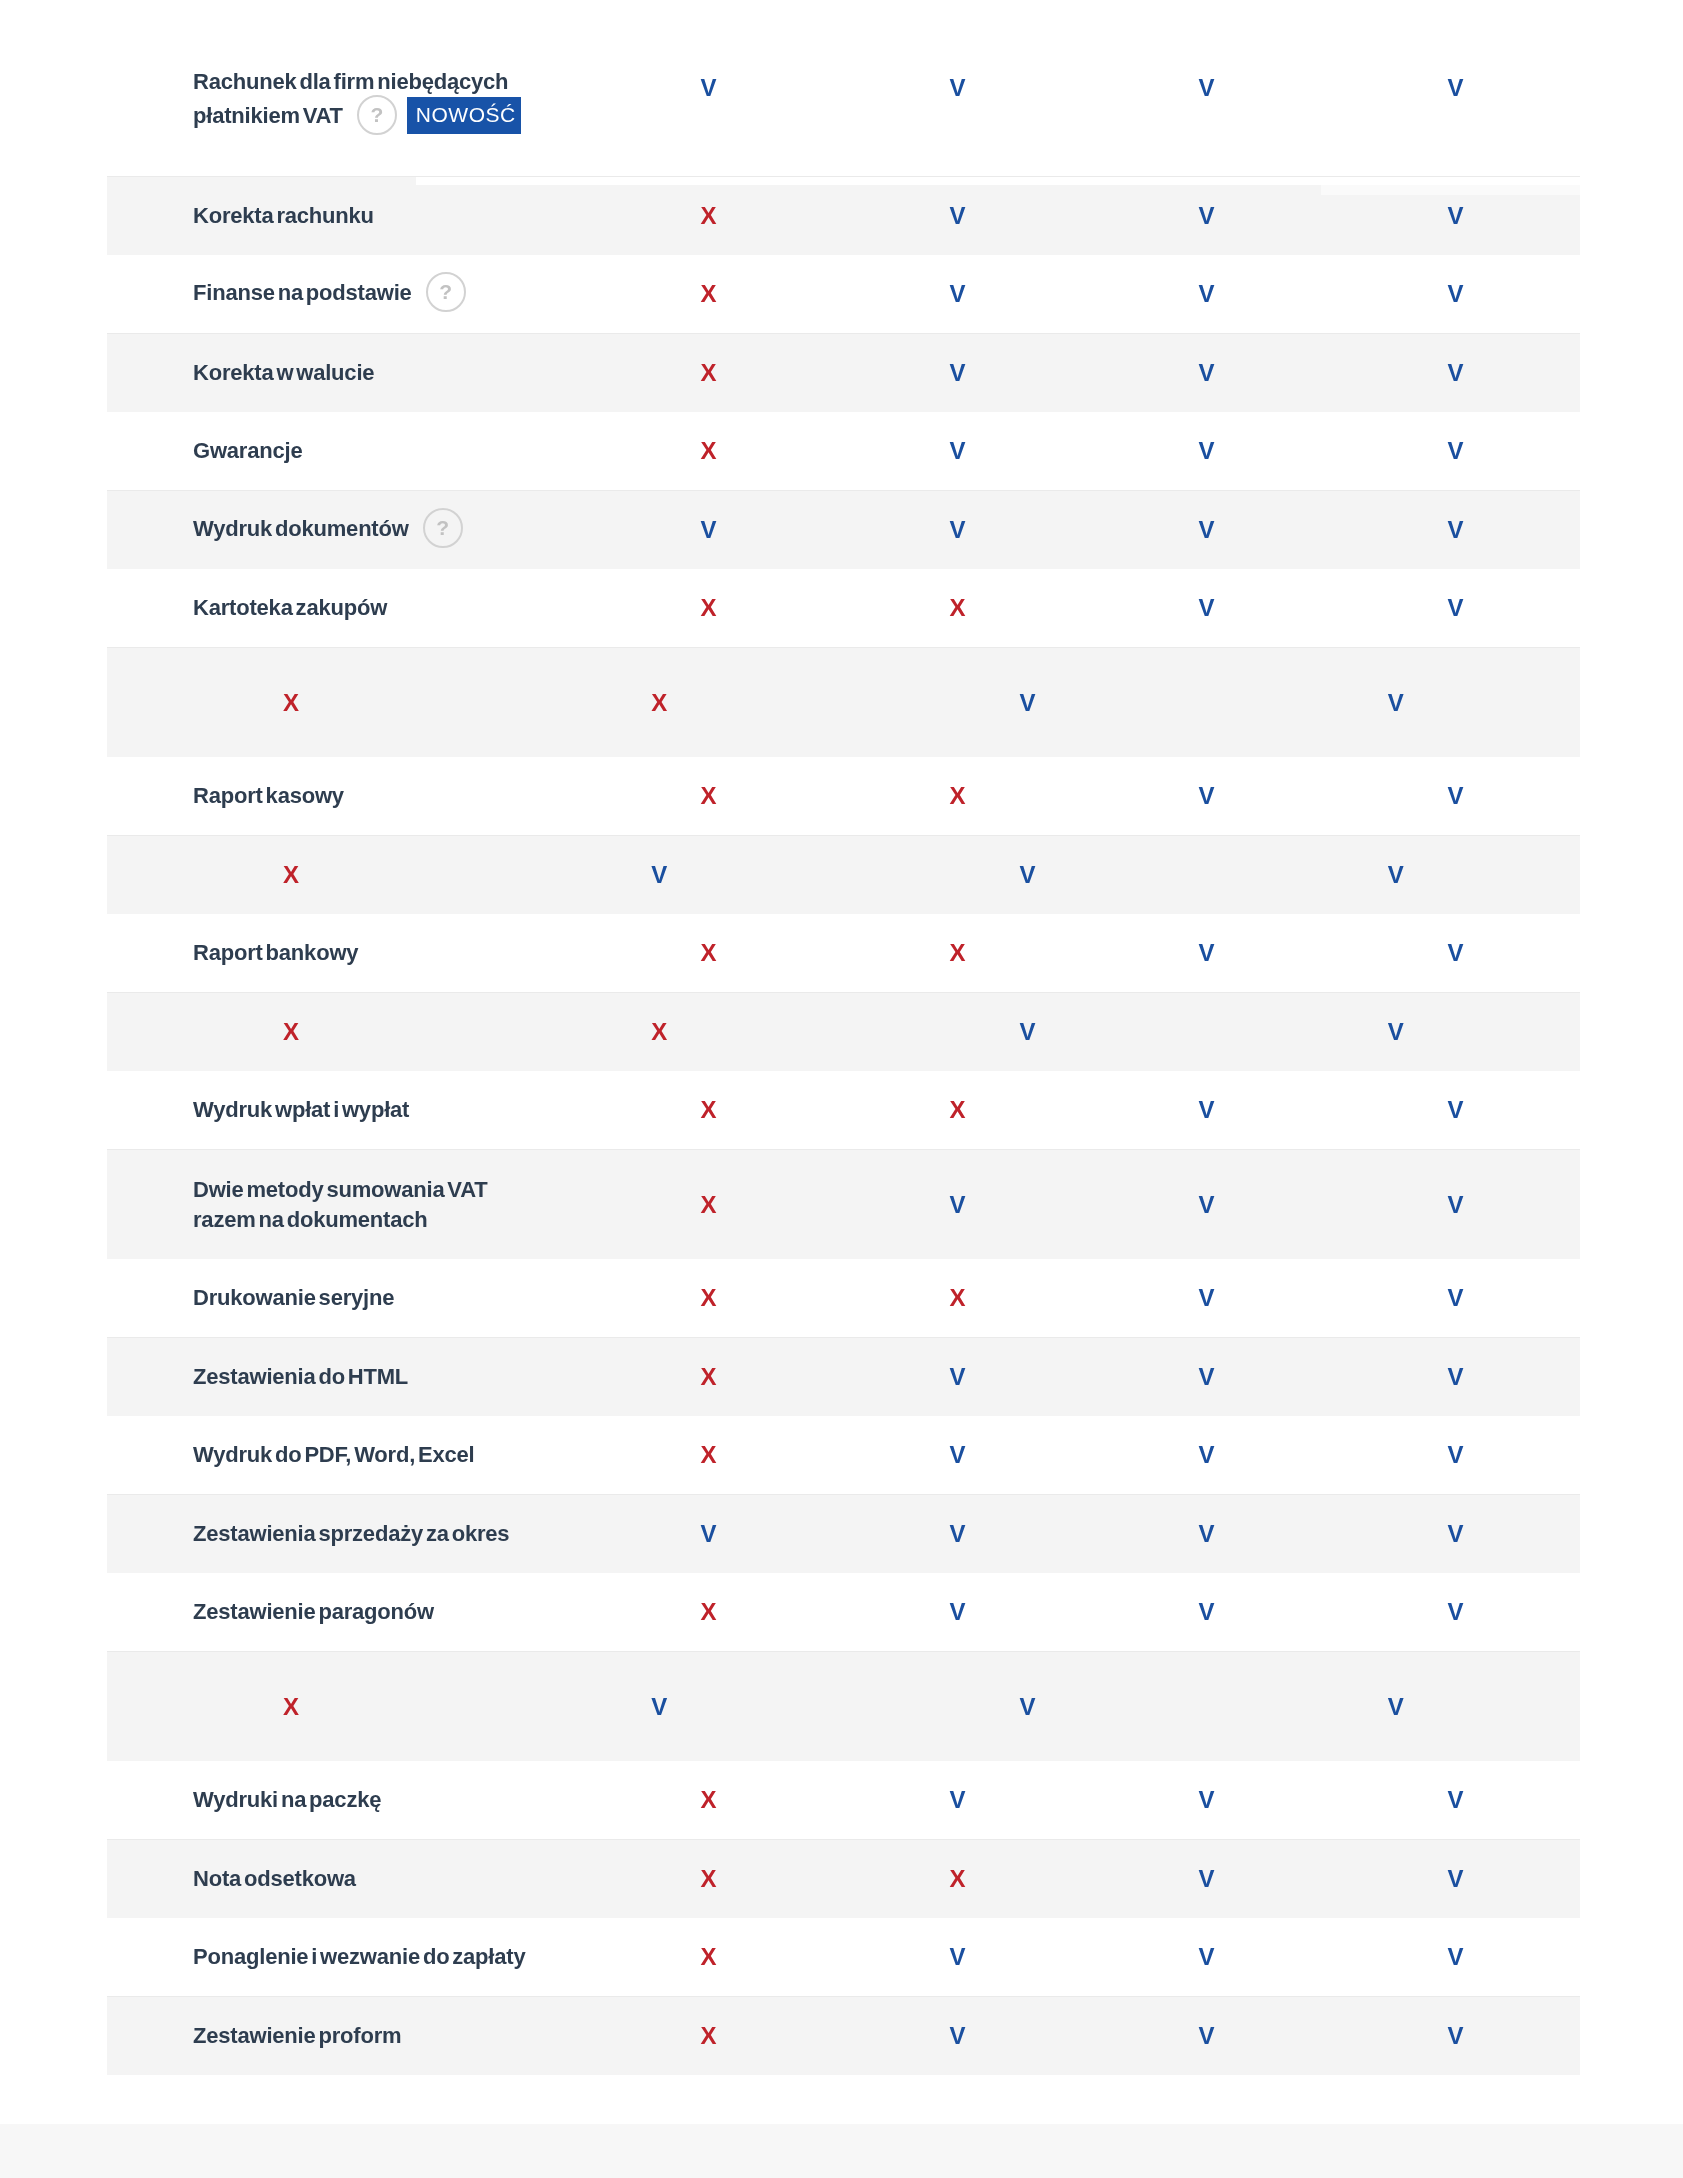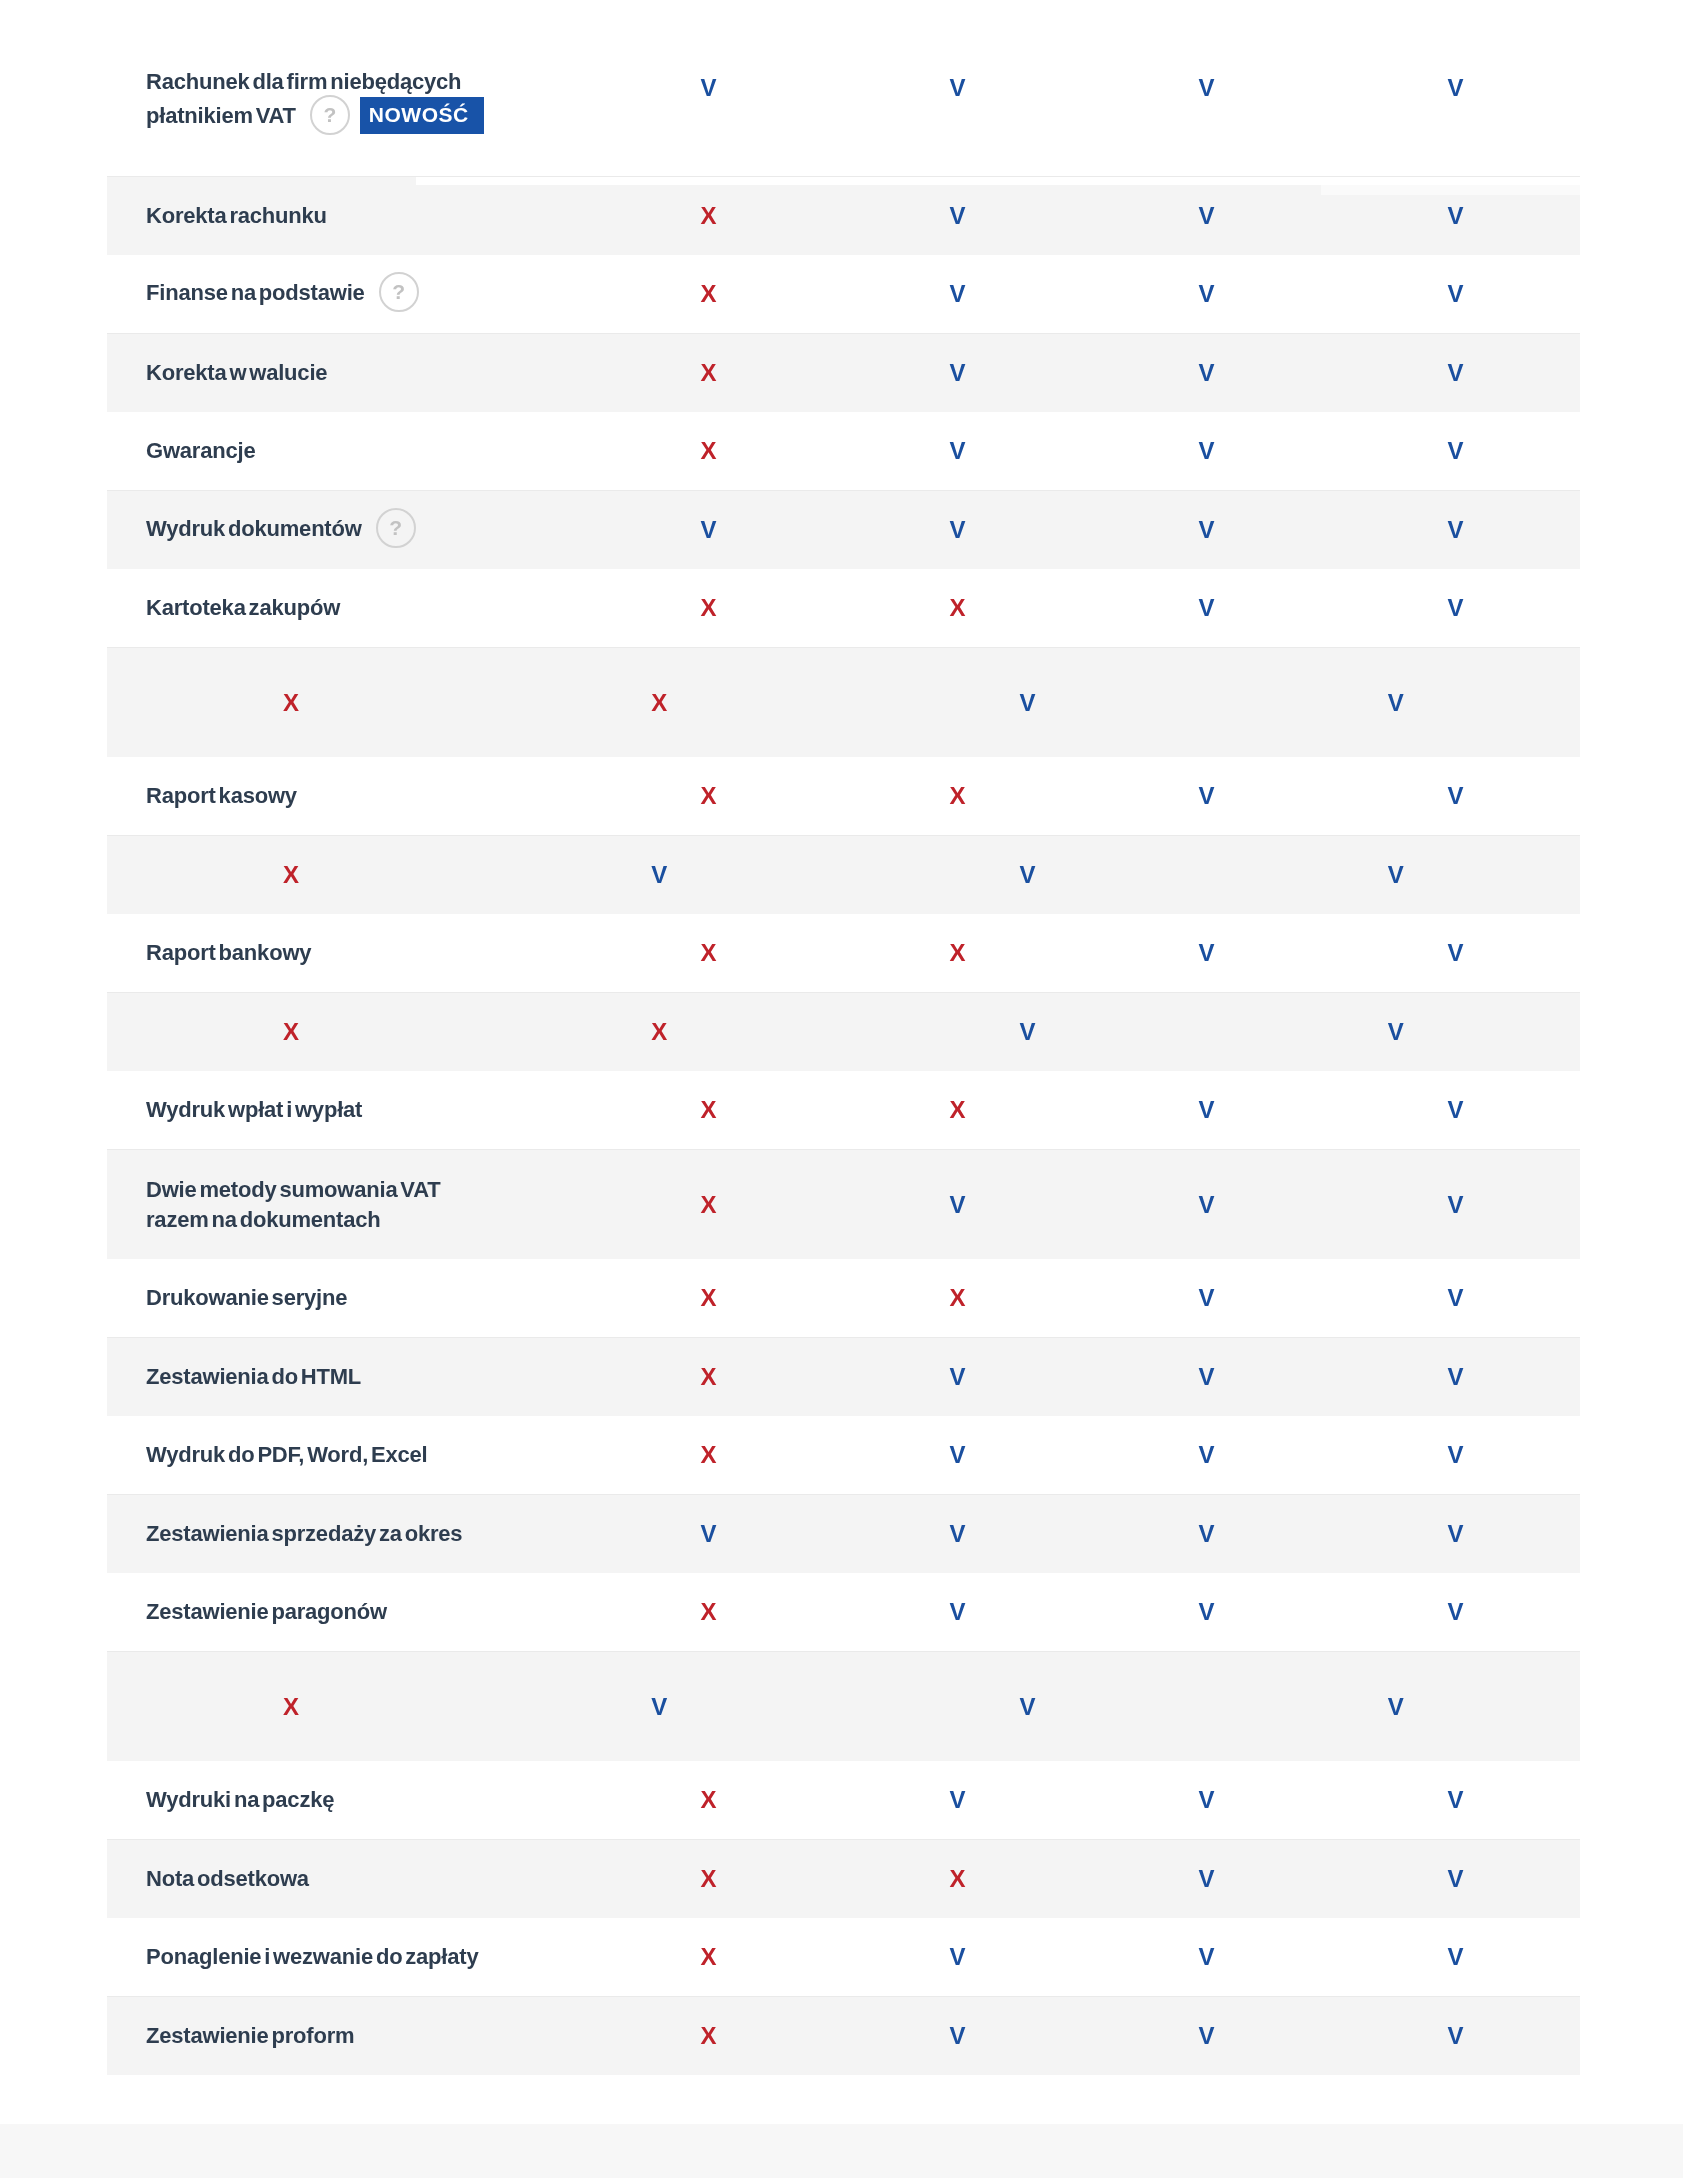--- a/index.html
+++ b/index.html
@@ -37,34 +37,34 @@
     flex:0 0 477px;
     padding-left:39px;
   }
   .label-text{
     max-width:416px;
     font-size:22px;font-weight:bold;line-height:30px;
     color:var(--label-text,#2e3d4f);
     word-spacing:-3px;letter-spacing:-0.2px;
   }
   .first-row .label-text{transform:translateY(14px);}
-  .label-line{white-space:nowrap;}
+  .label-line{white-space:nowrap;margin-left:47px;}
   .help{
     display:inline-flex;align-items:center;justify-content:center;
     width:36px;height:36px;border-radius:50%;
     border:2px solid #d2d2d2;color:#c2c2c2;
     font-size:21px;font-weight:bold;word-spacing:0;letter-spacing:0;
     margin-left:14px;vertical-align:middle;transform:translateY(-2px);
     background:transparent;
   }
   .badge{
     display:inline-block;
     background:var(--badge-bg,#1853a8);color:#ffffff;
-    font-size:21px;font-weight:bold;letter-spacing:0.5px;word-spacing:0;
-    padding:3px 15px 4px 9px;margin-left:10px;vertical-align:middle;transform:translateY(-2px);
+    font-size:21px;font-weight:normal;letter-spacing:0.5px;word-spacing:0;
+    padding:3px 5px 4px 9px;margin-left:10px;vertical-align:middle;transform:translateY(-2px);
   }
   .mark{
     flex:1 1 0;text-align:center;
     font-size:24px;font-weight:bold;text-transform:uppercase;
     line-height:1;
   }
   .mark.yes{color:var(--check,#1a4f9f);}
   .mark.no{color:var(--cross,#bf222a);}
   .footer{
     position:absolute;left:0;right:0;bottom:0;height:54px;

